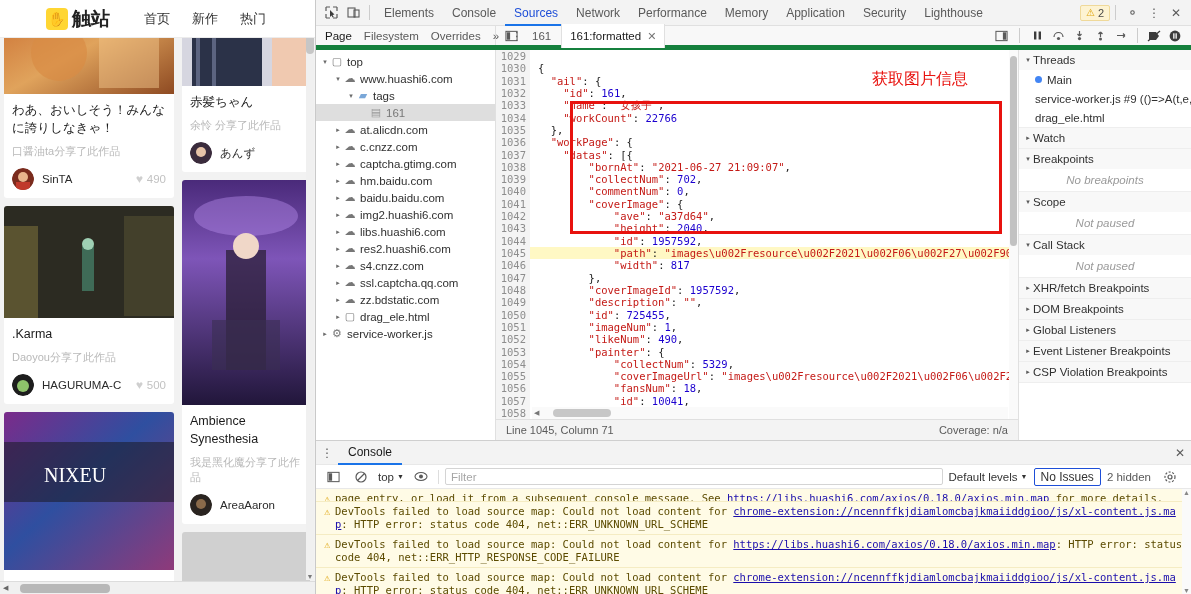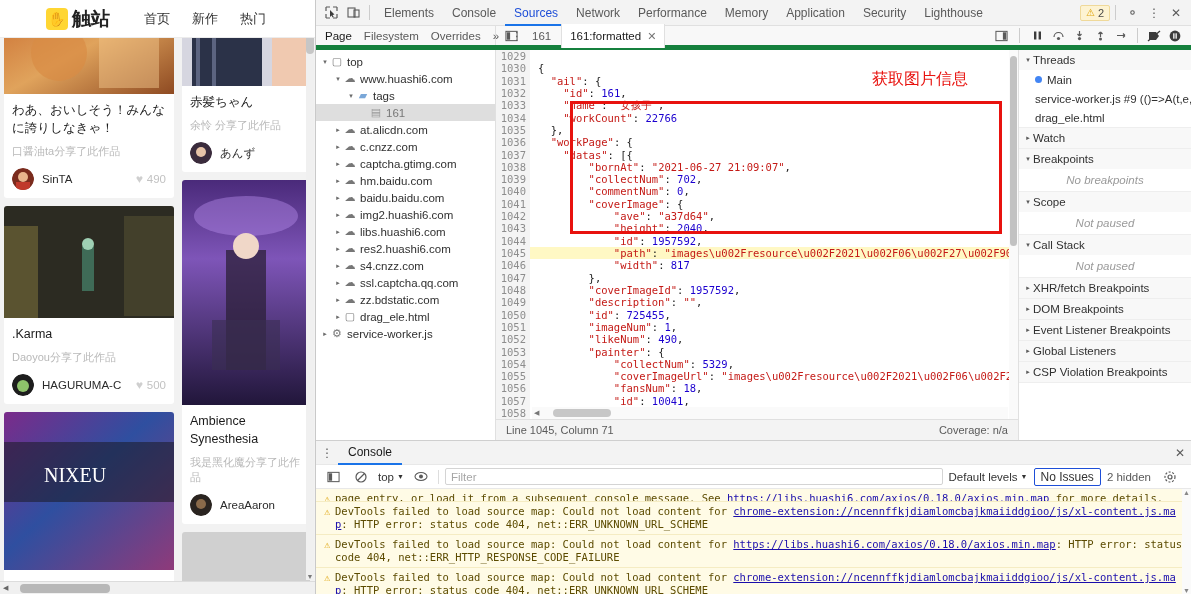--- a/index.html
+++ b/index.html
@@ -685,27 +685,27 @@
         </div>
         <div class="ds-section">
           <div class="ds-head">
             <span class="tw">▸</span>
             <span>DOM Breakpoints</span>
           </div>
         </div>
         <div class="ds-section">
           <div class="ds-head">
             <span class="tw">▸</span>
+            <span>Global Listeners</span>
+          </div>
+        </div>
+        <div class="ds-section">
+          <div class="ds-head">
+            <span class="tw">▸</span>
             <span>Event Listener Breakpoints</span>
-          </div>
-        </div>
-        <div class="ds-section">
-          <div class="ds-head">
-            <span class="tw">▸</span>
-            <span>Global Listeners</span>
           </div>
         </div>
         <div class="ds-section">
           <div class="ds-head">
             <span class="tw">▸</span>
             <span>CSP Violation Breakpoints</span>
           </div>
         </div>
       </div>
     </div>

